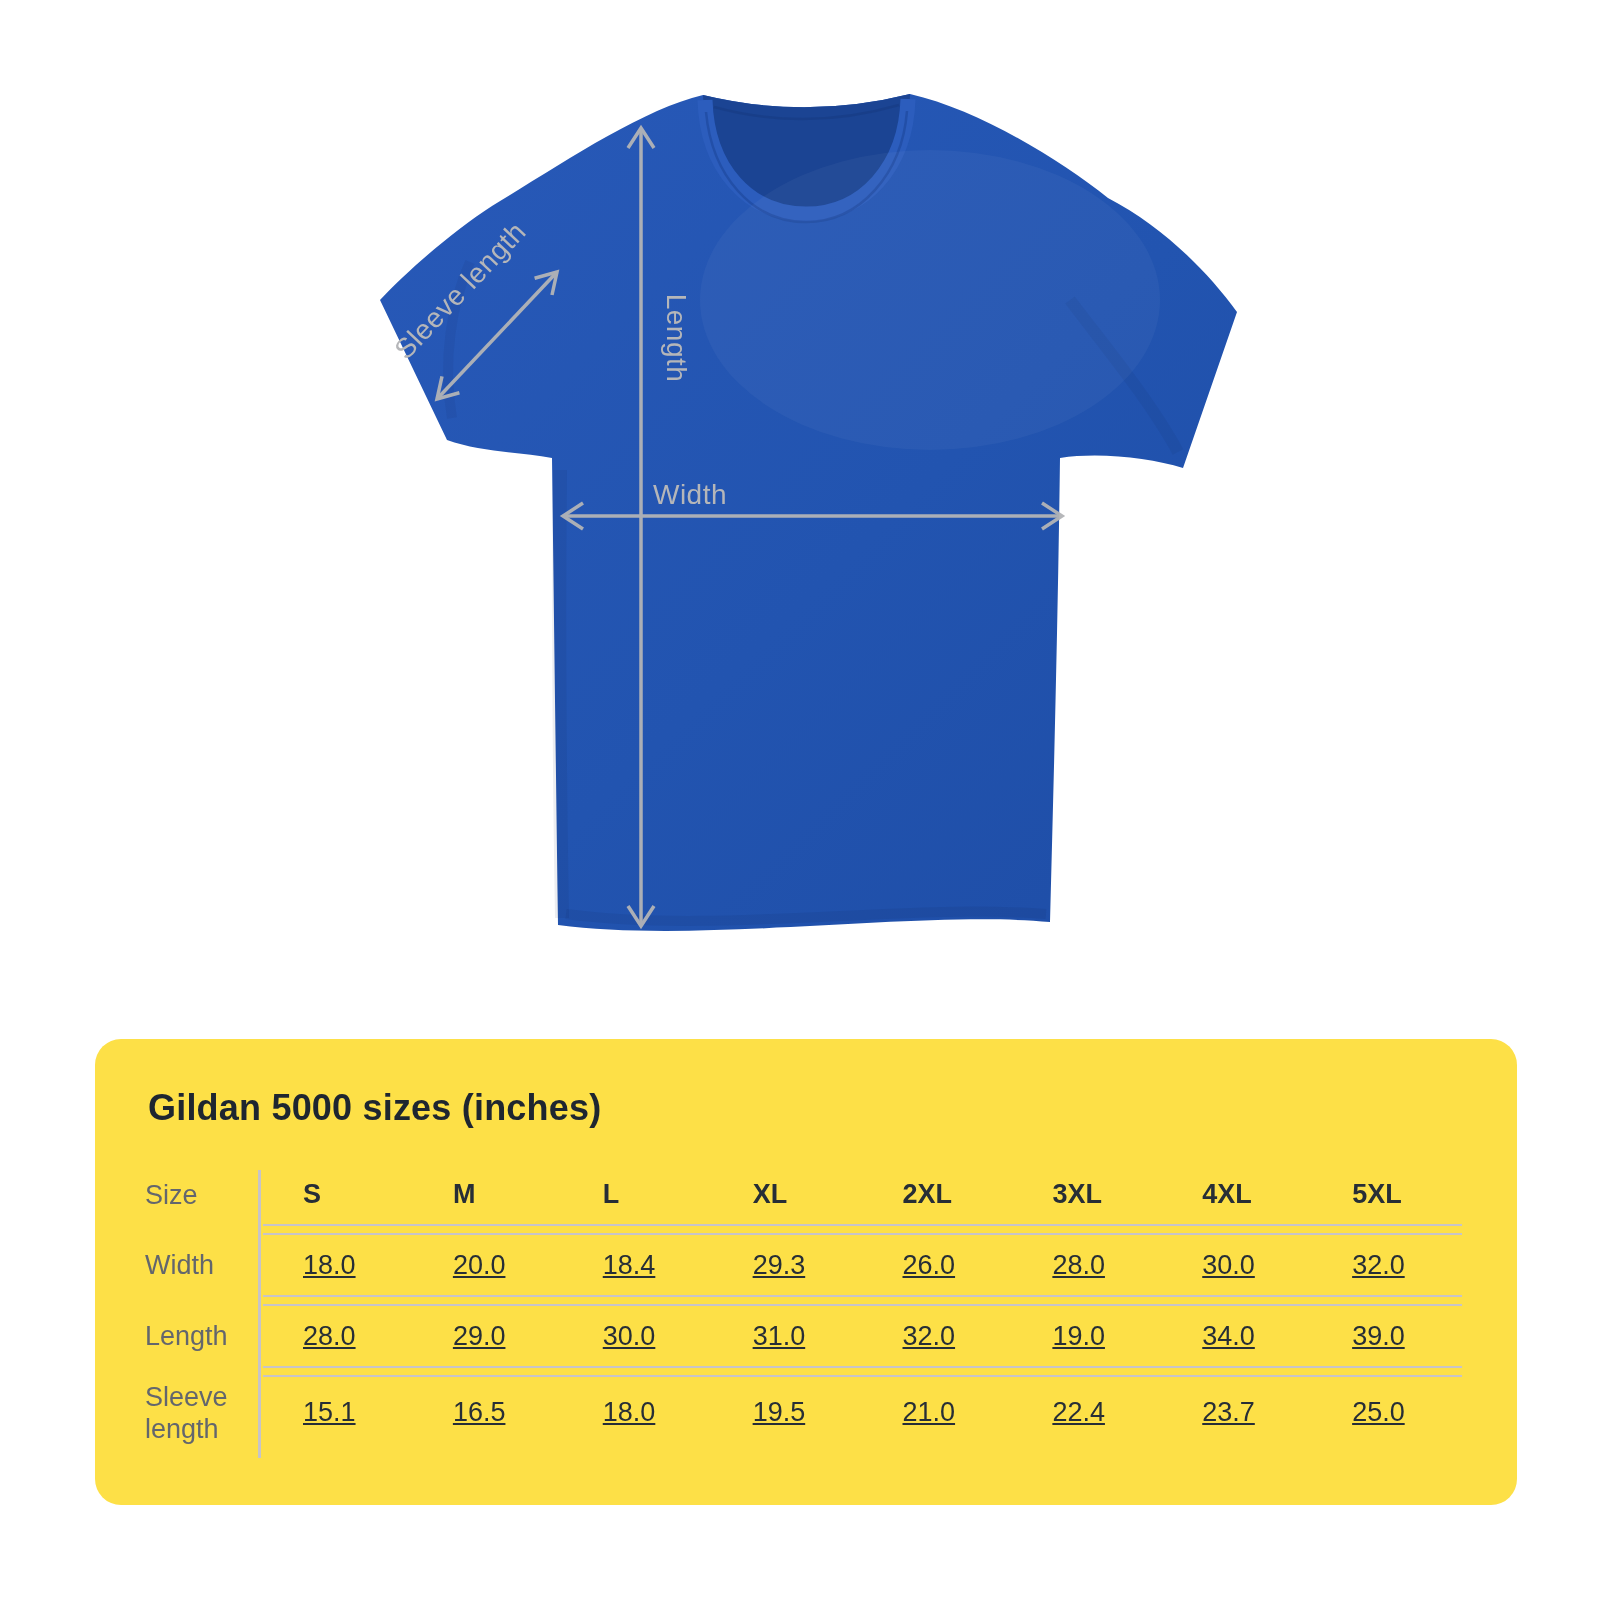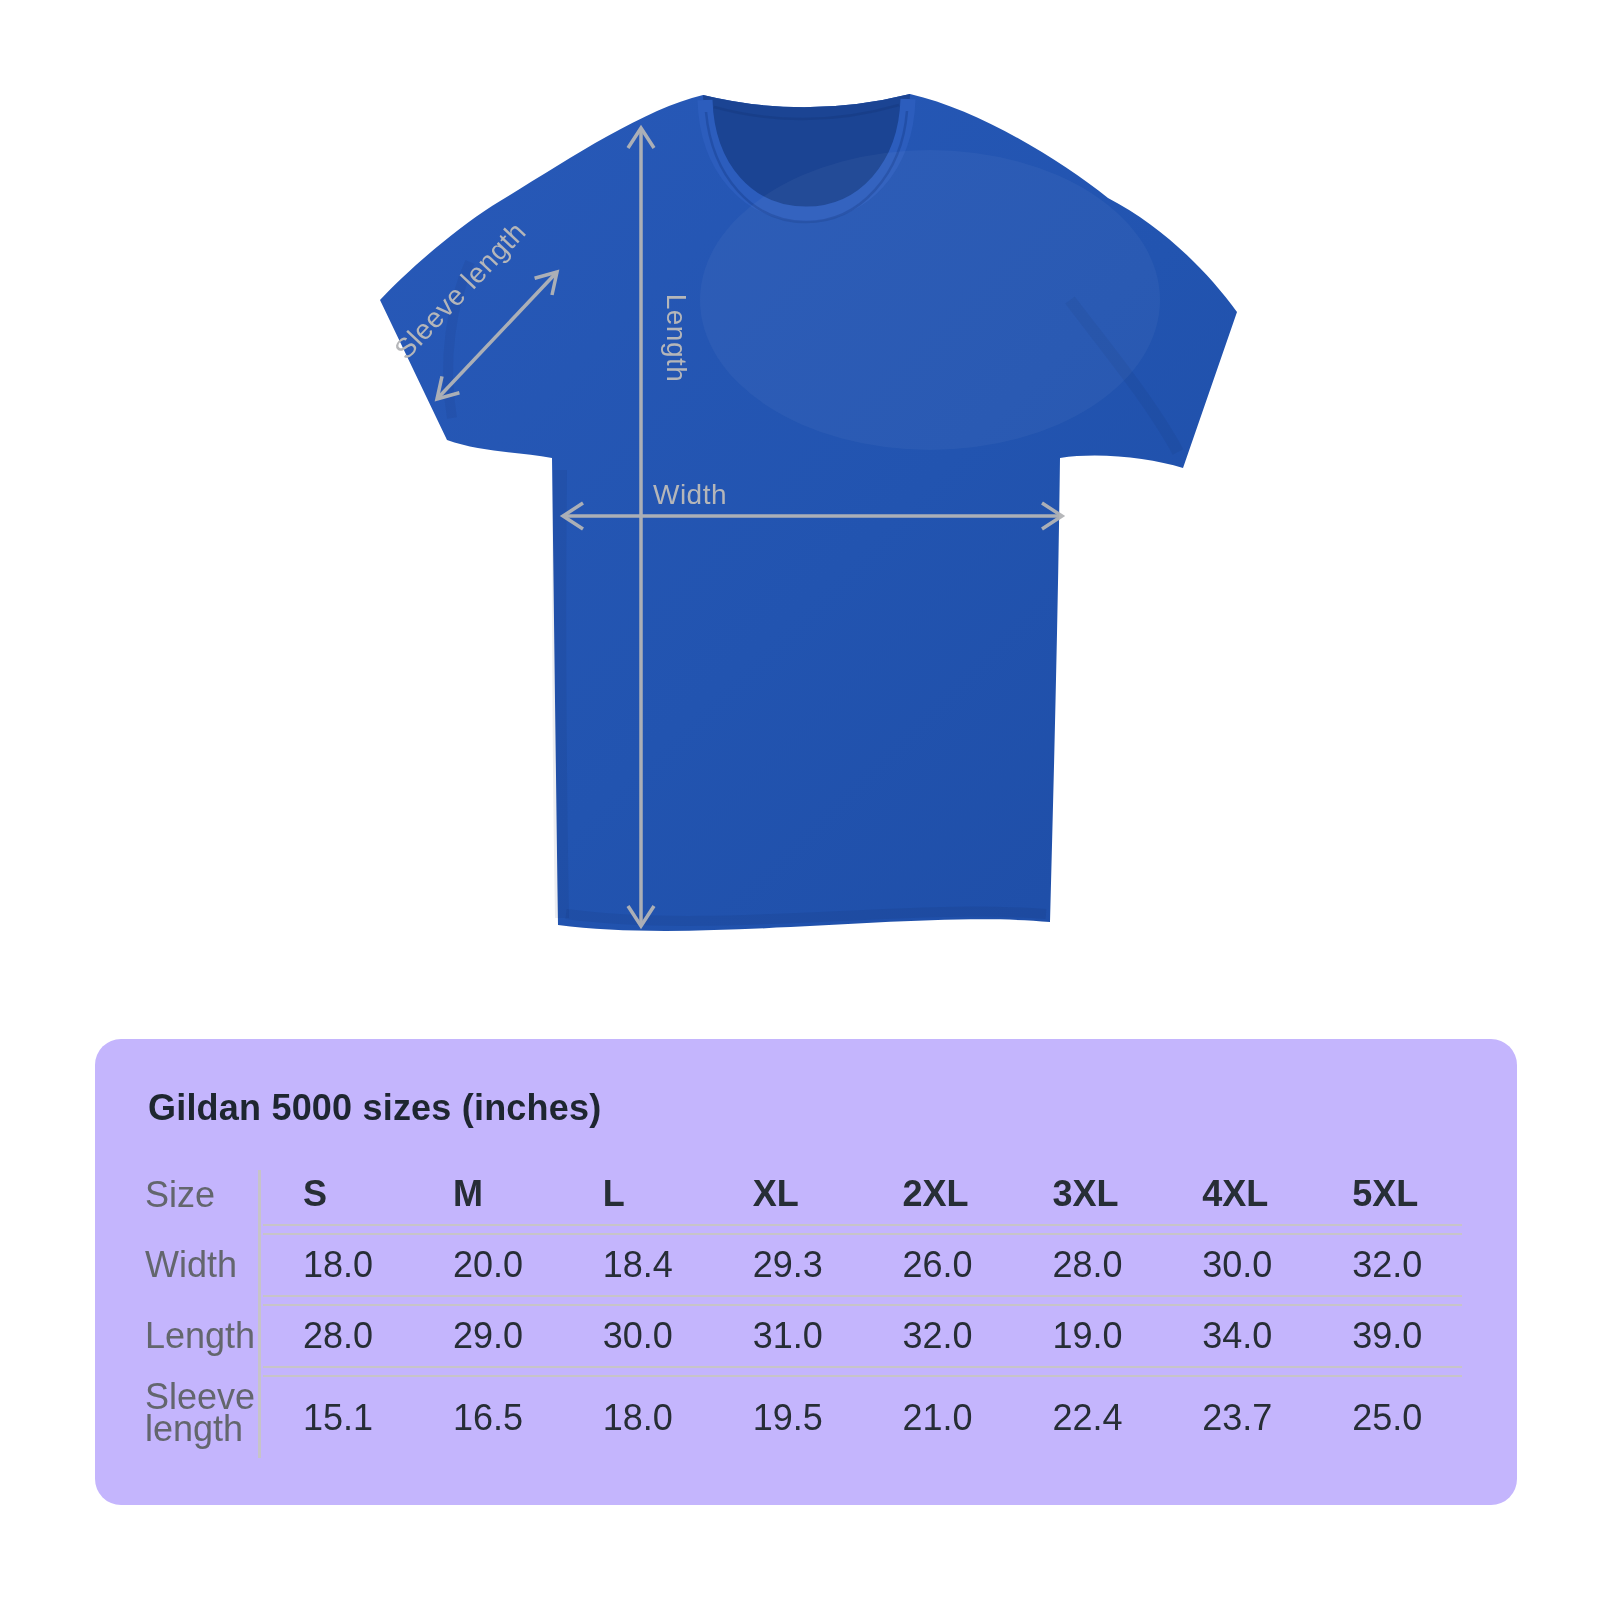--- a/index.html
+++ b/index.html
@@ -7,38 +7,38 @@
     position:relative;width:1600px;height:1600px;background:#ffffff;overflow:hidden;
     font-family:"Liberation Sans", sans-serif;
   }
   
   #shirt-wrap{position:absolute;left:0;top:0;width:1600px;height:1020px;}
   #shirt-wrap svg{display:block;}
   .ann-text{fill:#b5b6b9;font-size:28px;letter-spacing:.5px;}
   
   #panel{
     position:absolute;left:95px;top:1039px;width:1422px;height:466px;
-    background:#c4b5fd;border-radius:26px;
+    background:#fde047;border-radius:26px;
   }
   #panel-title{
     position:absolute;left:53px;top:48px;
     font-size:36px;font-weight:700;color:#1e2630;letter-spacing:.2px;
   }
   #divider{
     position:absolute;left:163px;top:131px;width:3px;height:288px;background:#c7c4c8;
   }
   #tablewrap{position:absolute;left:50px;right:55px;top:118px;}
-  table{width:100%;border-collapse:separate;border-spacing:0 7px;table-layout:fixed;font-size:36px;}
+  table{width:100%;border-collapse:separate;border-spacing:0 7px;table-layout:fixed;font-size:27px;}
   col.c-label{width:118px;}
   th,td{text-align:left;font-weight:400;padding:0;}
   thead th{height:60px;vertical-align:middle;color:#272e36;font-weight:700;}
   thead th.lab{color:#63666d;font-weight:400;}
   thead th.data{border-bottom:2.5px solid #c7c4c8;padding-left:40px;}
   tbody td{height:60px;vertical-align:middle;color:#272e36;}
-  tbody td.data{border-top:2.5px solid #c7c4c8;border-bottom:2.5px solid #c7c4c8;padding-left:40px;}
+  tbody td.data{border-top:2.5px solid #c7c4c8;border-bottom:2.5px solid #c7c4c8;padding-left:40px;text-decoration:underline;}
   tbody td.lab{color:#63666d;line-height:32px;}
   tbody tr.last td{border-bottom:none;height:80px;vertical-align:top;}
   tbody tr.last td.data{padding-top:20px;}
   tbody tr.last td.lab{padding-top:6px;}
 </style>
 </head>
 <body>
 
 <div id="page">
 

